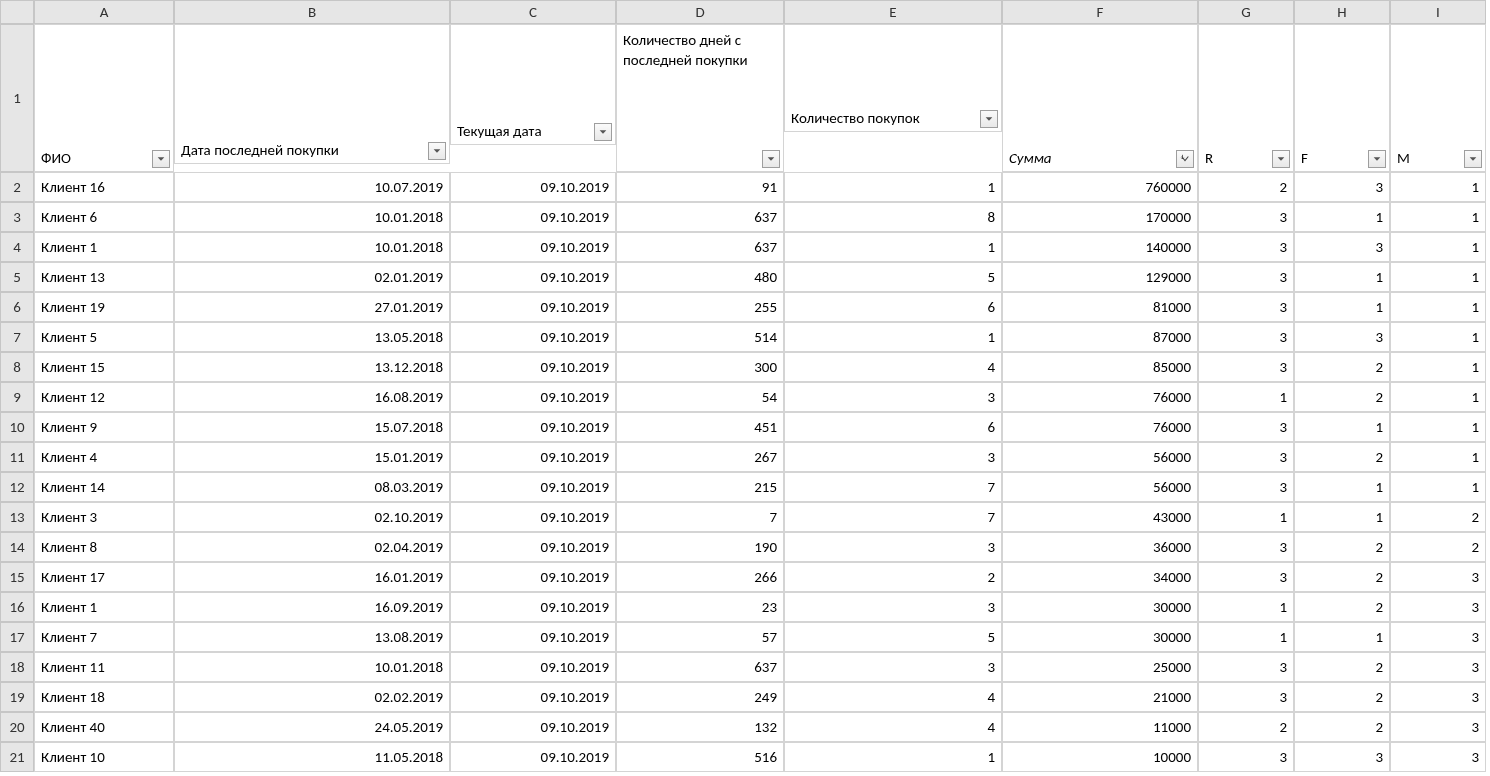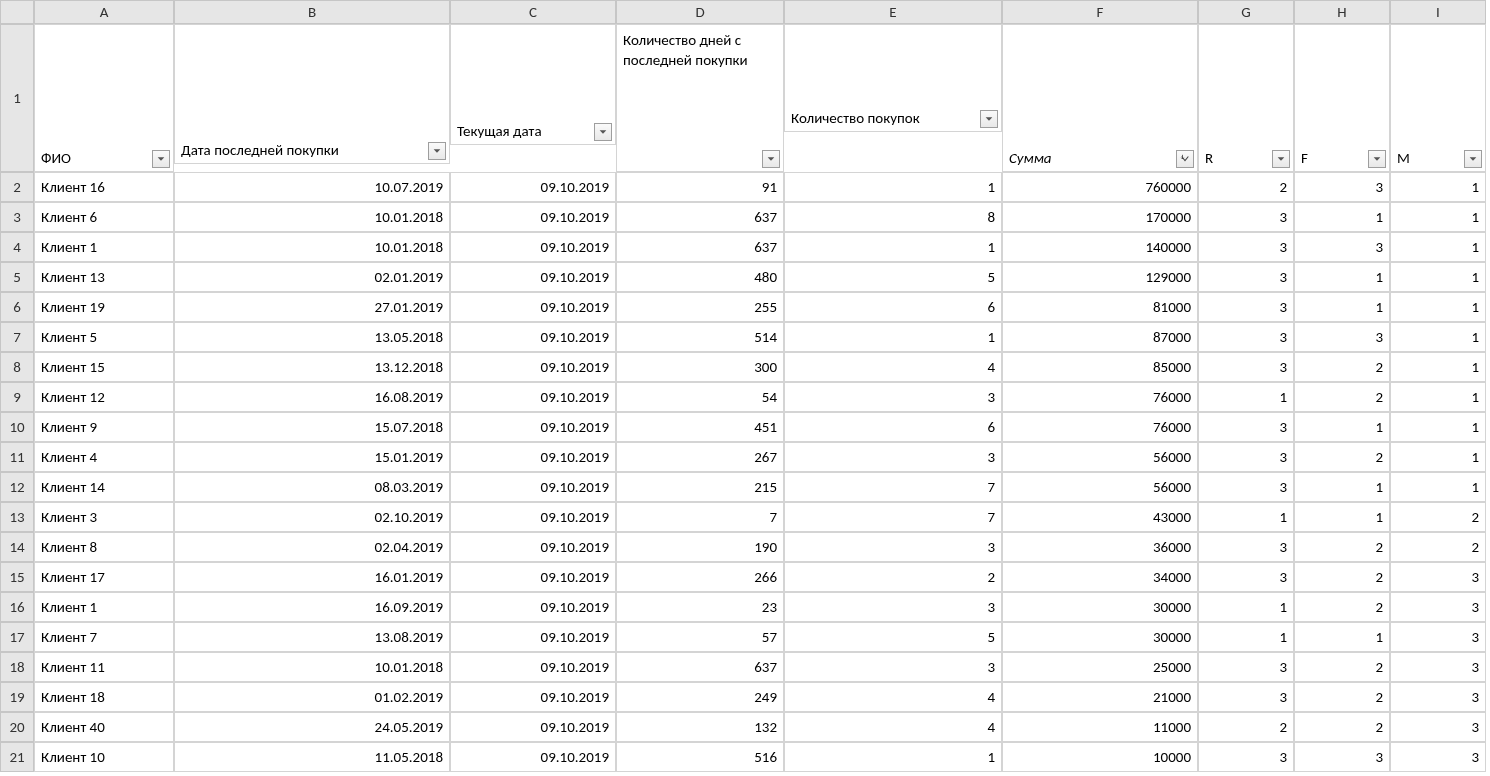--- a/index.html
+++ b/index.html
@@ -175,16 +175,16 @@
     <div class="data-row"><div class="rowhead">9</div><div class="cell left">Клиент 12</div><div class="cell right">16.08.2019</div><div class="cell right">09.10.2019</div><div class="cell right">54</div><div class="cell right">3</div><div class="cell right">76000</div><div class="cell right">1</div><div class="cell right">2</div><div class="cell right">1</div></div>
     <div class="data-row"><div class="rowhead">10</div><div class="cell left">Клиент 9</div><div class="cell right">15.07.2018</div><div class="cell right">09.10.2019</div><div class="cell right">451</div><div class="cell right">6</div><div class="cell right">76000</div><div class="cell right">3</div><div class="cell right">1</div><div class="cell right">1</div></div>
     <div class="data-row"><div class="rowhead">11</div><div class="cell left">Клиент 4</div><div class="cell right">15.01.2019</div><div class="cell right">09.10.2019</div><div class="cell right">267</div><div class="cell right">3</div><div class="cell right">56000</div><div class="cell right">3</div><div class="cell right">2</div><div class="cell right">1</div></div>
     <div class="data-row"><div class="rowhead">12</div><div class="cell left">Клиент 14</div><div class="cell right">08.03.2019</div><div class="cell right">09.10.2019</div><div class="cell right">215</div><div class="cell right">7</div><div class="cell right">56000</div><div class="cell right">3</div><div class="cell right">1</div><div class="cell right">1</div></div>
     <div class="data-row"><div class="rowhead">13</div><div class="cell left">Клиент 3</div><div class="cell right">02.10.2019</div><div class="cell right">09.10.2019</div><div class="cell right">7</div><div class="cell right">7</div><div class="cell right">43000</div><div class="cell right">1</div><div class="cell right">1</div><div class="cell right">2</div></div>
     <div class="data-row"><div class="rowhead">14</div><div class="cell left">Клиент 8</div><div class="cell right">02.04.2019</div><div class="cell right">09.10.2019</div><div class="cell right">190</div><div class="cell right">3</div><div class="cell right">36000</div><div class="cell right">3</div><div class="cell right">2</div><div class="cell right">2</div></div>
     <div class="data-row"><div class="rowhead">15</div><div class="cell left">Клиент 17</div><div class="cell right">16.01.2019</div><div class="cell right">09.10.2019</div><div class="cell right">266</div><div class="cell right">2</div><div class="cell right">34000</div><div class="cell right">3</div><div class="cell right">2</div><div class="cell right">3</div></div>
     <div class="data-row"><div class="rowhead">16</div><div class="cell left">Клиент 1</div><div class="cell right">16.09.2019</div><div class="cell right">09.10.2019</div><div class="cell right">23</div><div class="cell right">3</div><div class="cell right">30000</div><div class="cell right">1</div><div class="cell right">2</div><div class="cell right">3</div></div>
     <div class="data-row"><div class="rowhead">17</div><div class="cell left">Клиент 7</div><div class="cell right">13.08.2019</div><div class="cell right">09.10.2019</div><div class="cell right">57</div><div class="cell right">5</div><div class="cell right">30000</div><div class="cell right">1</div><div class="cell right">1</div><div class="cell right">3</div></div>
     <div class="data-row"><div class="rowhead">18</div><div class="cell left">Клиент 11</div><div class="cell right">10.01.2018</div><div class="cell right">09.10.2019</div><div class="cell right">637</div><div class="cell right">3</div><div class="cell right">25000</div><div class="cell right">3</div><div class="cell right">2</div><div class="cell right">3</div></div>
-    <div class="data-row"><div class="rowhead">19</div><div class="cell left">Клиент 18</div><div class="cell right">01.02.2019</div><div class="cell right">09.10.2019</div><div class="cell right">249</div><div class="cell right">4</div><div class="cell right">21000</div><div class="cell right">3</div><div class="cell right">2</div><div class="cell right">3</div></div>
+    <div class="data-row"><div class="rowhead">19</div><div class="cell left">Клиент 18</div><div class="cell right">02.02.2019</div><div class="cell right">09.10.2019</div><div class="cell right">249</div><div class="cell right">4</div><div class="cell right">21000</div><div class="cell right">3</div><div class="cell right">2</div><div class="cell right">3</div></div>
     <div class="data-row"><div class="rowhead">20</div><div class="cell left">Клиент 40</div><div class="cell right">24.05.2019</div><div class="cell right">09.10.2019</div><div class="cell right">132</div><div class="cell right">4</div><div class="cell right">11000</div><div class="cell right">2</div><div class="cell right">2</div><div class="cell right">3</div></div>
     <div class="data-row"><div class="rowhead">21</div><div class="cell left">Клиент 10</div><div class="cell right">11.05.2018</div><div class="cell right">09.10.2019</div><div class="cell right">516</div><div class="cell right">1</div><div class="cell right">10000</div><div class="cell right">3</div><div class="cell right">3</div><div class="cell right">3</div></div>
   </div>
 
 </body></html>

